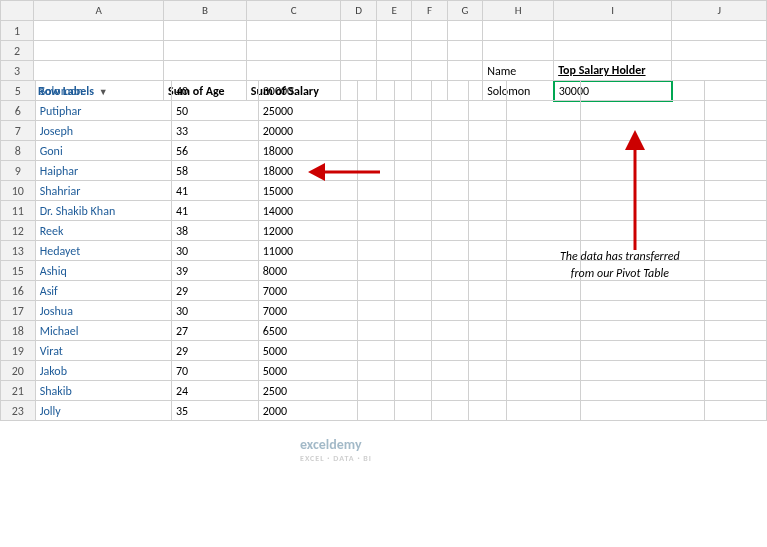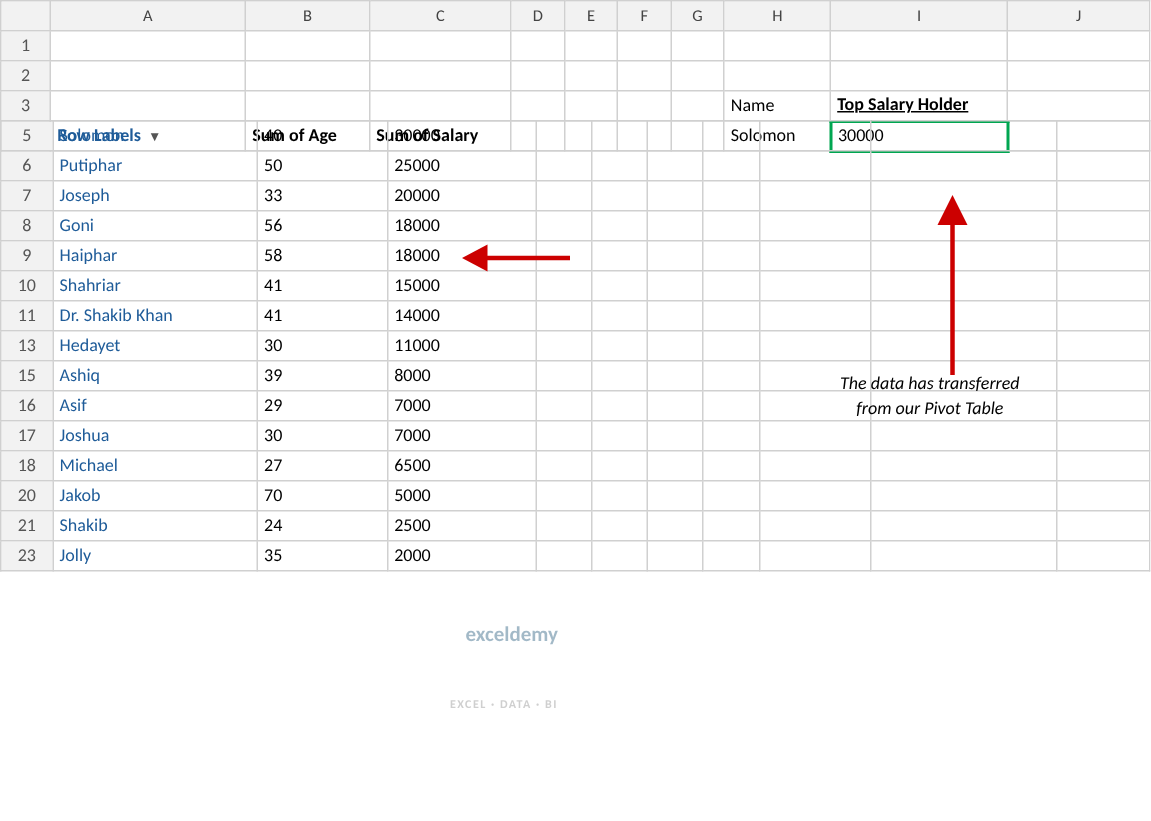--- a/index.html
+++ b/index.html
@@ -104,34 +104,33 @@
     .annotation-layer {
       position: absolute;
       top: 0; left: 0;
       width: 100%; height: 100%;
       pointer-events: none;
     }
 
     
     .watermark {
       position: absolute;
-      bottom: 72px;
+      bottom: 84px;
       left: 300px;
       opacity: 0.4;
-      text-align: right;
+      text-align: left;
       color: #1f5c99;
       font-size: 11px;
       font-weight: bold;
     }
 
     .watermark-sub {
       font-size: 8px;
       color: #888;
       letter-spacing: 1px;
-      margin-top: 34px;
     }
   </style>
 </head>
 <body>
 
 <div class="spreadsheet">
   <table class="sheet">
     <thead>
       <tr>
         <td class="col-row-num"></td>
@@ -311,20 +310,33 @@
             <td class="number-cell">14000</td>
             <td></td>
             <td></td>
             <td></td>
             <td></td>
             <td></td>
             <td></td>
             <td></td>
           </tr>
           <tr>
+            <td class="col-row-num">12</td>
+            <td class="name-col">Reek</td>
+            <td class="number-cell">38</td>
+            <td class="number-cell">12000</td>
+            <td></td>
+            <td></td>
+            <td></td>
+            <td></td>
+            <td></td>
+            <td></td>
+            <td></td>
+          </tr>
+          <tr>
             <td class="col-row-num">13</td>
             <td class="name-col">Hedayet</td>
             <td class="number-cell">30</td>
             <td class="number-cell">11000</td>
             <td></td>
             <td></td>
             <td></td>
             <td></td>
             <td></td>
             <td></td>
@@ -367,20 +379,33 @@
             <td></td>
             <td></td>
             <td></td>
             <td></td>
           </tr>
           <tr>
             <td class="col-row-num">18</td>
             <td class="name-col">Michael</td>
             <td class="number-cell">27</td>
             <td class="number-cell">6500</td>
+            <td></td>
+            <td></td>
+            <td></td>
+            <td></td>
+            <td></td>
+            <td></td>
+            <td></td>
+          </tr>
+          <tr>
+            <td class="col-row-num">19</td>
+            <td class="name-col">Virat</td>
+            <td class="number-cell">29</td>
+            <td class="number-cell">5000</td>
             <td></td>
             <td></td>
             <td></td>
             <td></td>
             <td></td>
             <td></td>
             <td></td>
           </tr>
           <tr>
             <td class="col-row-num">20</td>

